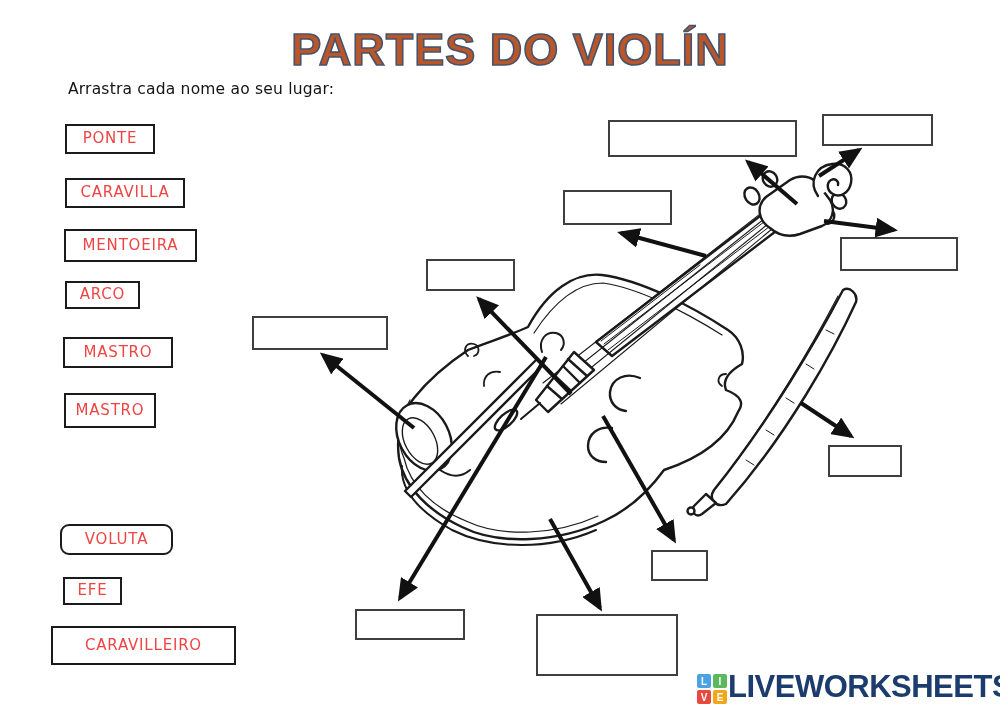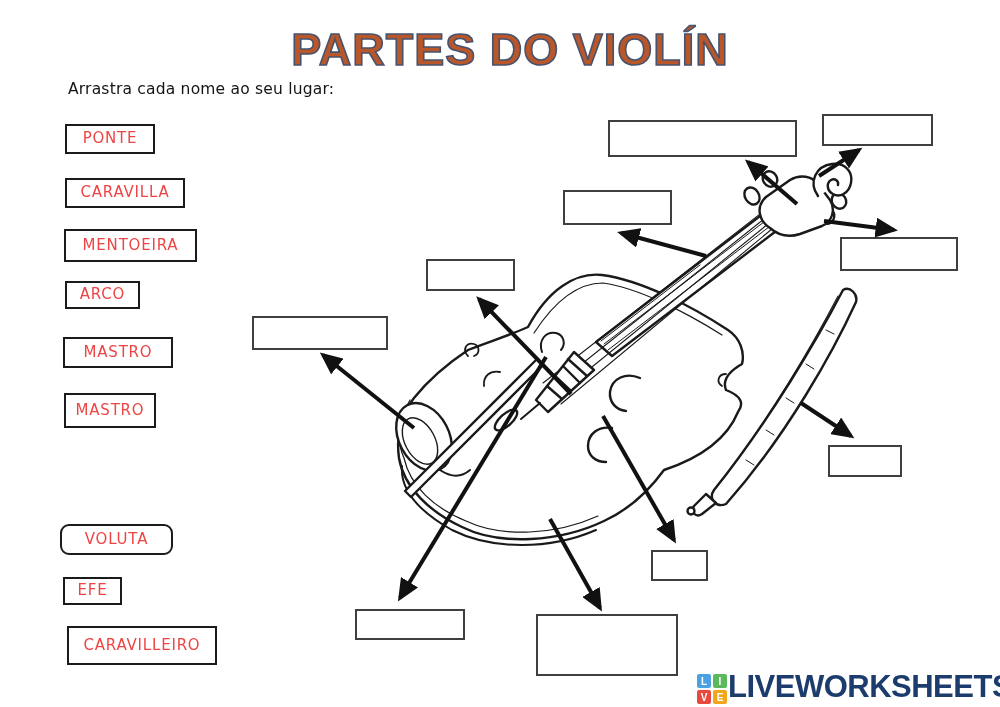--- a/index.html
+++ b/index.html
@@ -147,21 +147,21 @@
 
   <div id="word-bank">
       <div class="chip" style="left: 65px; top: 124px; width: 90px; height: 30px;">PONTE</div>
       <div class="chip" style="left: 65px; top: 178px; width: 120px; height: 30px;">CARAVILLA</div>
       <div class="chip" style="left: 64px; top: 229px; width: 133px; height: 33px;">MENTOEIRA</div>
       <div class="chip" style="left: 65px; top: 281px; width: 75px; height: 28px;">ARCO</div>
       <div class="chip" style="left: 63px; top: 337px; width: 110px; height: 31px;">MASTRO</div>
       <div class="chip" style="left: 64px; top: 393px; width: 92px; height: 35px;">MASTRO</div>
       <div class="chip" style="left: 60px; top: 524px; width: 113px; height: 31px; border-radius: 9px;">VOLUTA</div>
       <div class="chip" style="left: 63px; top: 577px; width: 59px; height: 28px;">EFE</div>
-      <div class="chip" style="left: 67px; top: 626px; width: 150px; height: 39px;">CARAVILLEIRO</div>
+      <div class="chip" style="left: 51px; top: 626px; width: 185px; height: 39px;">CARAVILLEIRO</div>
     </div>
 
   <div id="logo">
     <div id="logo-grid">
         <div class="logo-cell" style="background: rgb(74, 163, 224);">L</div>
         <div class="logo-cell" style="background: rgb(92, 184, 92);">I</div>
         <div class="logo-cell" style="background: rgb(232, 73, 63);">V</div>
         <div class="logo-cell" style="background: rgb(242, 167, 27);">E</div>
       </div>
     <div id="logo-text" style="color: rgb(28, 60, 110);">LIVEWORKSHEETS</div>

